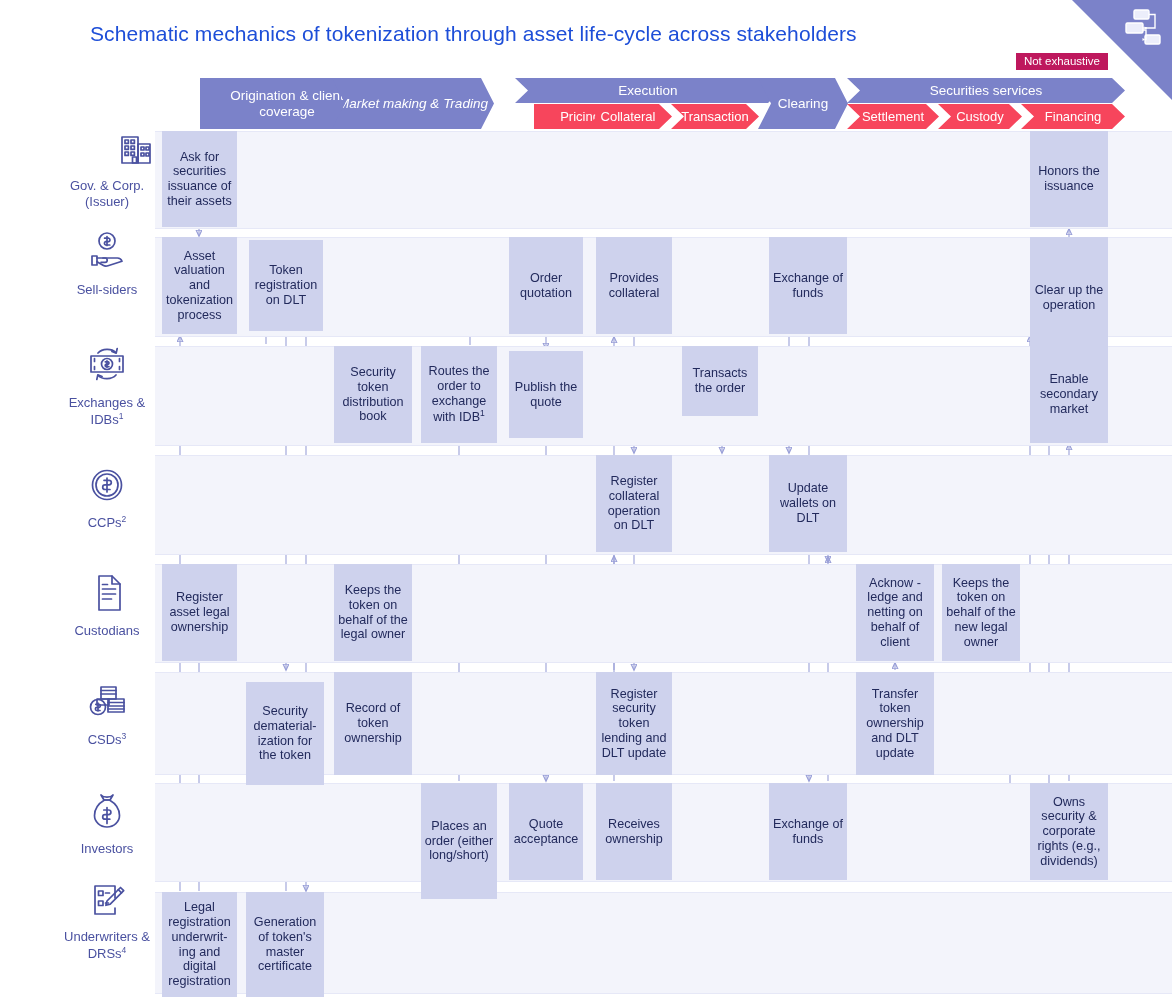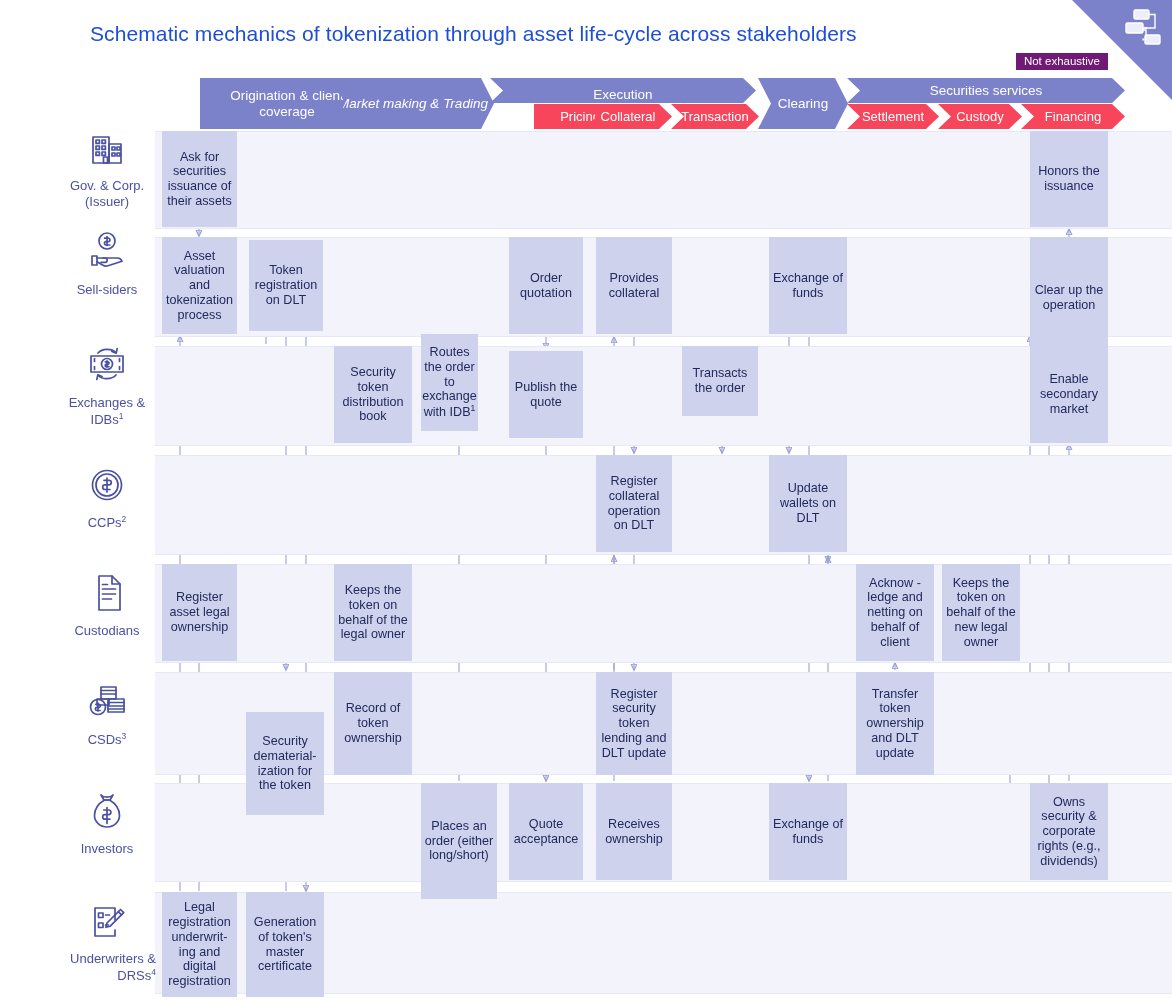--- a/index.html
+++ b/index.html
@@ -30,21 +30,21 @@
   
   #page-title {
     position:absolute; left:90px; top:22px;
     font-size:21px; color:#1d4ed8; letter-spacing:.1px;
     white-space:nowrap;
   }
 
   
   #not-exhaustive {
     position:absolute; right:64px; top:53px;
-    background:#701a75; color:#fff;
+    background:#be185d; color:#fff;
     font-size:11.5px; padding:2px 8px 3px 8px;
     white-space:nowrap;
   }
 
   
   #header-bands { position:absolute; left:0; top:78px; width:1172px; height:52px; }
   .band {
     position:absolute;
     color:#ffffff;
     display:flex; align-items:center; justify-content:center;
@@ -121,21 +121,21 @@
 <div id="page-title">Schematic mechanics of tokenization through asset life-cycle across stakeholders</div>
 <div id="not-exhaustive">Not exhaustive</div>
 
 <div id="header-bands">
     <div class="band purple chev" style="left: 159px; width: 174px; top: 0px; height: 51px;">
       <div class="lbl">Origination &amp; client coverage</div>
     </div>
     <div class="band purple chev-both" style="left: 332px; width: 162px; top: 0px; height: 51px; font-style: italic;">
       <div class="lbl">Market making &amp; Trading</div>
     </div>
-    <div class="band purple chev-both" style="left: 490px; width: 266px; top: 0px; height: 25px; align-items: flex-end;">
+    <div class="band purple chev-both" style="left: 515px; width: 266px; top: 0px; height: 25px;">
       <div class="lbl">Execution</div>
     </div>
     <div class="band red sub chev" style="left: 493px; width: 92px; top: 26px; height: 25px;">
       <div class="lbl">Pricing</div>
     </div>
     <div class="band red sub chev-both" style="left: 584px; width: 88px; top: 26px; height: 25px;">
       <div class="lbl">Collateral</div>
     </div>
     <div class="band red sub chev-both" style="left: 671px; width: 88px; top: 26px; height: 25px;">
       <div class="lbl">Transaction</div>
@@ -205,21 +205,21 @@
       <div class="row-band" style="top: 131px; height: 98px;"></div>
       <div class="row-band" style="top: 237px; height: 100px;"></div>
       <div class="row-band" style="top: 346px; height: 100px;"></div>
       <div class="row-band" style="top: 455px; height: 100px;"></div>
       <div class="row-band" style="top: 564px; height: 99px;"></div>
       <div class="row-band" style="top: 672px; height: 103px;"></div>
       <div class="row-band" style="top: 783px; height: 99px;"></div>
       <div class="row-band" style="top: 892px; height: 102px;"></div>
     </div>
   <div id="side-layer">
-      <div class="side-item" style="top: 131px;">
+      <div class="side-item" style="top: 131px; align-items: flex-end;">
         <div class="ico"><svg width="40" height="38" viewBox="0 0 40 38">
       <rect x="6" y="6" width="16" height="26" stroke="#4a51a0" stroke-width="1.7" fill="none" stroke-linejoin="round" stroke-linecap="round"></rect>
       <rect x="22" y="13" width="12" height="19" stroke="#4a51a0" stroke-width="1.7" fill="none" stroke-linejoin="round" stroke-linecap="round"></rect>
       <rect x="9" y="9" width="3.4" height="3.4" stroke="#4a51a0" stroke-width="1.7" fill="none" stroke-linejoin="round" stroke-linecap="round"></rect>
             <rect x="15" y="9" width="3.4" height="3.4" stroke="#4a51a0" stroke-width="1.7" fill="none" stroke-linejoin="round" stroke-linecap="round"></rect>
       <rect x="9" y="15" width="3.4" height="3.4" stroke="#4a51a0" stroke-width="1.7" fill="none" stroke-linejoin="round" stroke-linecap="round"></rect>
             <rect x="15" y="15" width="3.4" height="3.4" stroke="#4a51a0" stroke-width="1.7" fill="none" stroke-linejoin="round" stroke-linecap="round"></rect>
       <rect x="9" y="21" width="3.4" height="3.4" stroke="#4a51a0" stroke-width="1.7" fill="none" stroke-linejoin="round" stroke-linecap="round"></rect>
             <rect x="15" y="21" width="3.4" height="3.4" stroke="#4a51a0" stroke-width="1.7" fill="none" stroke-linejoin="round" stroke-linecap="round"></rect>
       <rect x="25" y="16" width="3" height="3" stroke="#4a51a0" stroke-width="1.7" fill="none" stroke-linejoin="round" stroke-linecap="round"></rect>
@@ -283,21 +283,21 @@
         <div class="nm">CSDs<sup>3</sup></div>
       </div>
       <div class="side-item" style="top: 790px;">
         <div class="ico"><svg width="38" height="42" viewBox="0 0 38 42">
       <path d="M13 5 l3 5 h6 l3 -5 c-1.6 1.8 -4 2.2 -6 2.2 s-4.4 -0.4 -6 -2.2 z" stroke="#4a51a0" stroke-width="1.7" fill="none" stroke-linejoin="round" stroke-linecap="round"></path>
       <path d="M16.5 10 c-6 3.5 -10 9 -10 15.5 a12.5 11.5 0 0 0 25 0 c0 -6.5 -4 -12 -10 -15.5 z" stroke="#4a51a0" stroke-width="1.7" fill="none" stroke-linejoin="round" stroke-linecap="round"></path>
       <path d="M19 17.5 v16 M15.8 20 h4.8 a2.3 2.3 0 0 1 0 4.6 h-3.6 a2.3 2.3 0 0 0 0 4.6 h4.8" stroke="#4a51a0" stroke-width="1.7" fill="none" stroke-linejoin="round" stroke-linecap="round"></path>
           </svg></div>
         <div class="nm">Investors</div>
       </div>
-      <div class="side-item" style="top: 902px; text-align: right;">
+      <div class="side-item" style="top: 880px;">
         <div class="ico"><svg width="42" height="40" viewBox="0 0 42 40">
       <path d="M9 6 h20 v12 M9 6 v28 h20 v-6" stroke="#4a51a0" stroke-width="1.7" fill="none" stroke-linejoin="round" stroke-linecap="round"></path>
       <rect x="12.5" y="11" width="4.5" height="4.5" stroke="#4a51a0" stroke-width="1.7" fill="none" stroke-linejoin="round" stroke-linecap="round"></rect>
       <rect x="12.5" y="21" width="4.5" height="4.5" stroke="#4a51a0" stroke-width="1.7" fill="none" stroke-linejoin="round" stroke-linecap="round"></rect>
       <path d="M19.5 13 h4 M19.5 23 h3" stroke="#4a51a0" stroke-width="1.7" fill="none" stroke-linejoin="round" stroke-linecap="round"></path>
       <path d="M34.5 7.5 l3.2 3.2 l-13.5 13.5 l-4.3 1.1 l1.1 -4.3 z" stroke="#4a51a0" stroke-width="1.7" fill="none" stroke-linejoin="round" stroke-linecap="round"></path>
       <path d="M32.3 9.7 l3.2 3.2" stroke="#4a51a0" stroke-width="1.7" fill="none" stroke-linejoin="round" stroke-linecap="round"></path>
           </svg></div>
         <div class="nm">Underwriters &amp; DRSs<sup>4</sup></div>
       </div>
@@ -323,21 +323,21 @@
       </div>
       <div class="node" style="left: 769px; top: 237px; width: 78px; height: 97px;">
         <span>Exchange of funds</span>
       </div>
       <div class="node" style="left: 1030px; top: 237px; width: 78px; height: 121px;">
         <span>Clear up the operation</span>
       </div>
       <div class="node" style="left: 334px; top: 346px; width: 78px; height: 97px;">
         <span>Security token distribution book</span>
       </div>
-      <div class="node" style="left: 421px; top: 334px; width: 57px; height: 97px;">
+      <div class="node" style="left: 421px; top: 346px; width: 76px; height: 97px;">
         <span>Routes the order to exchange with IDB<sup>1</sup></span>
       </div>
       <div class="node" style="left: 509px; top: 351px; width: 74px; height: 87px;">
         <span>Publish the quote</span>
       </div>
       <div class="node" style="left: 682px; top: 346px; width: 76px; height: 70px;">
         <span>Transacts the order</span>
       </div>
       <div class="node" style="left: 1030px; top: 346px; width: 78px; height: 97px;">
         <span>Enable secondary market</span>
@@ -353,21 +353,21 @@
       </div>
       <div class="node" style="left: 334px; top: 564px; width: 78px; height: 97px;">
         <span>Keeps the token on behalf of the legal owner</span>
       </div>
       <div class="node" style="left: 856px; top: 564px; width: 78px; height: 97px;">
         <span>Acknow -ledge and netting on behalf of client</span>
       </div>
       <div class="node" style="left: 942px; top: 564px; width: 78px; height: 97px;">
         <span>Keeps the token on behalf of the new legal owner</span>
       </div>
-      <div class="node" style="left: 246px; top: 712px; width: 78px; height: 103px;">
+      <div class="node" style="left: 246px; top: 682px; width: 78px; height: 103px;">
         <span>Security dematerial-ization for the token</span>
       </div>
       <div class="node" style="left: 334px; top: 672px; width: 78px; height: 103px;">
         <span>Record of token ownership</span>
       </div>
       <div class="node" style="left: 596px; top: 672px; width: 76px; height: 103px;">
         <span>Register security token lending and DLT update</span>
       </div>
       <div class="node" style="left: 856px; top: 672px; width: 78px; height: 103px;">
         <span>Transfer token ownership and DLT update</span>

